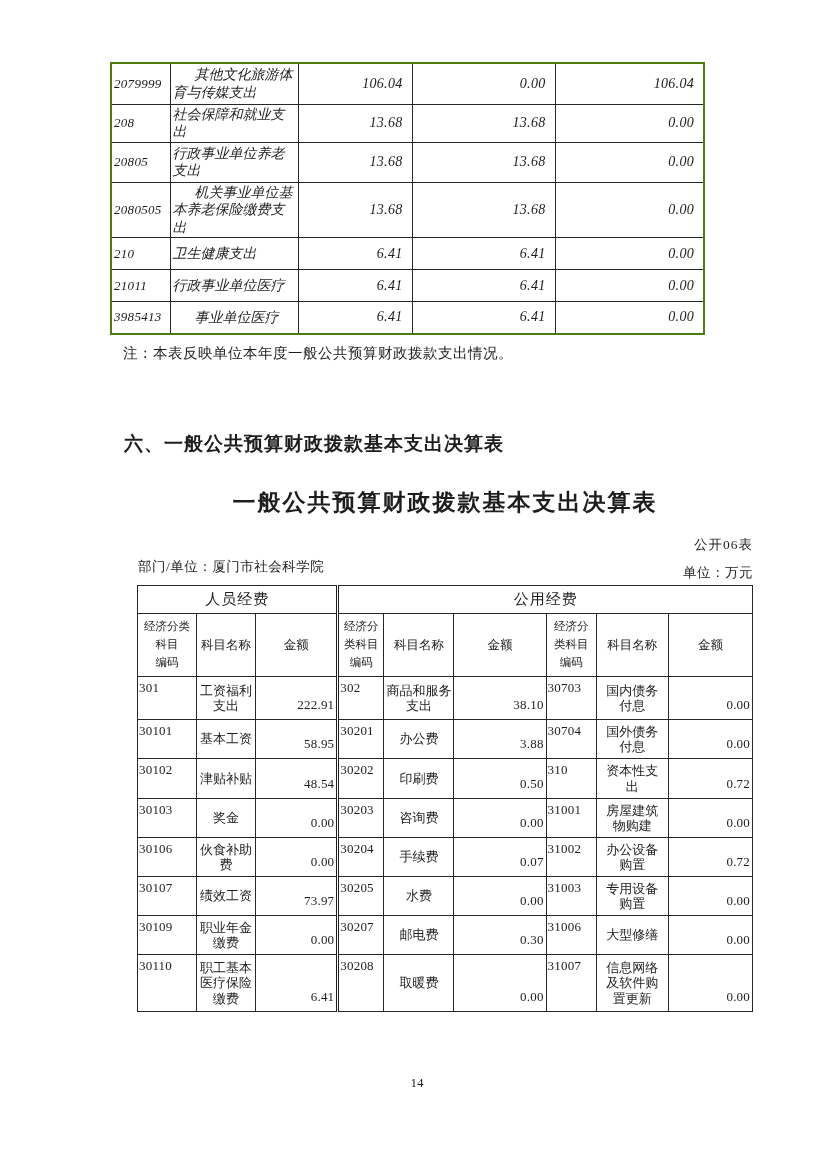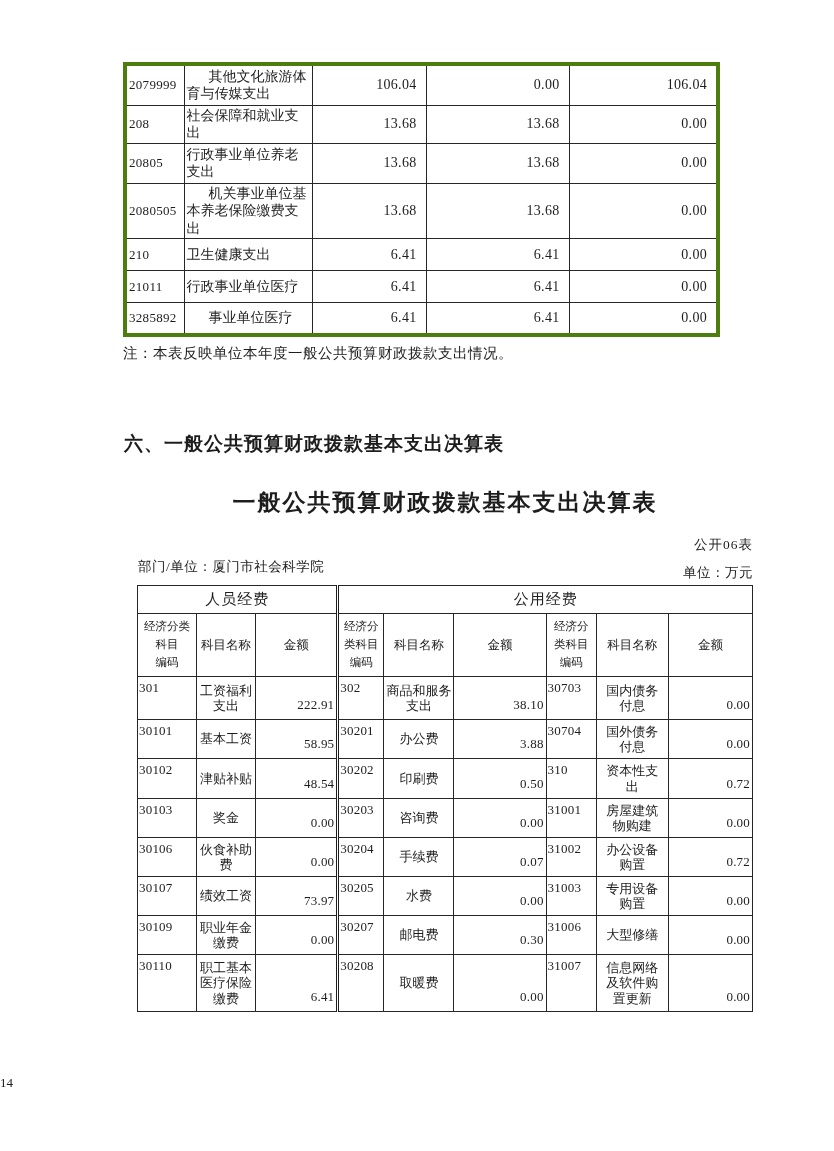--- a/index.html
+++ b/index.html
@@ -6,21 +6,21 @@
   html,body { background:#ffffff; }
   body { font-family:"Liberation Serif","DejaVu Serif",serif; color:#1d1d1d; }
   #page {
     position:relative; width:834px; height:1151px; margin:0 auto;
     background:#ffffff; overflow:hidden;
   }
   table { border-collapse:collapse; table-layout:fixed; background:#fff; }
   td,th { border:1px solid #262626; overflow:hidden; }
 
   
-  #t1 { position:absolute; left:123px; top:62px; width:593px; border:4px solid #4d7c0f; font-size:14px; }
+  #t1 { position:absolute; left:110px; top:62px; width:593px; border:2px solid #4d7c0f; font-size:14px;font-style:italic; }
   #t1 td.code { text-align:left; vertical-align:middle; padding-left:2px; font-size:13px; letter-spacing:.3px; }
   #t1 td.name { text-align:left; vertical-align:middle; padding:1px 4px 1px 2px; line-height:1.25; }
   #t1 td.name.indent { text-indent:22px; }
   #t1 td.num  { text-align:right; vertical-align:middle; padding-right:9px; letter-spacing:.3px; }
 
   
   #note { position:absolute; left:123px; top:344px; font-size:14.5px; letter-spacing:.5px; }
   #sec-heading {
     position:absolute; left:124px; top:431px; font-size:19px; font-weight:bold;
     font-family:"DejaVu Sans","Liberation Sans",sans-serif; letter-spacing:1px;
@@ -39,21 +39,21 @@
   #t2 th { font-weight:normal; text-align:center; vertical-align:middle; padding:1px; }
   #t2 th.group { font-size:15px; letter-spacing:1px; }
   #t2 th.colhead { font-size:12.5px; }
   #t2 th.codehead { white-space:pre-line; font-size:11.5px; line-height:1.55; }
   #t2 td.code { text-align:left; vertical-align:top; padding:3px 0 0 1px; letter-spacing:.2px; }
   #t2 td.name { text-align:center; vertical-align:middle; line-height:1.18; padding:1px; }
   #t2 td.name.n3 { padding-left:4px; padding-right:4px; }
   #t2 td.num  { text-align:right; vertical-align:bottom; padding:0 2px 6px 0; letter-spacing:.2px; }
   #t2 .sep { border-right:3px double #1c1c1c; }
 
-  #page-no { position:absolute; left:0; top:1075px; width:834px; text-align:left; font-size:13px; }
+  #page-no { position:absolute; left:0; top:1075px; width:834px; text-align:center; font-size:13px; }
 </style>
 </head>
 <body>
 
 <div id="page">
 
   <table id="t1">
     <colgroup>
       <col style="width:59px">
         <col style="width:128px">
@@ -98,21 +98,21 @@
           <td class="num">0.00</td>
         </tr>
         <tr style="height: 32px;">
           <td class="code">21011</td>
           <td class="name">行政事业单位医疗</td>
           <td class="num">6.41</td>
           <td class="num">6.41</td>
           <td class="num">0.00</td>
         </tr>
         <tr style="height: 32px;">
-          <td class="code">3285892</td>
+          <td class="code">3985413</td>
           <td class="name indent">事业单位医疗</td>
           <td class="num">6.41</td>
           <td class="num">6.41</td>
           <td class="num">0.00</td>
         </tr>
       </tbody>
   </table>
 
   <div id="note">注：本表反映单位本年度一般公共预算财政拨款支出情况。</div>
 

